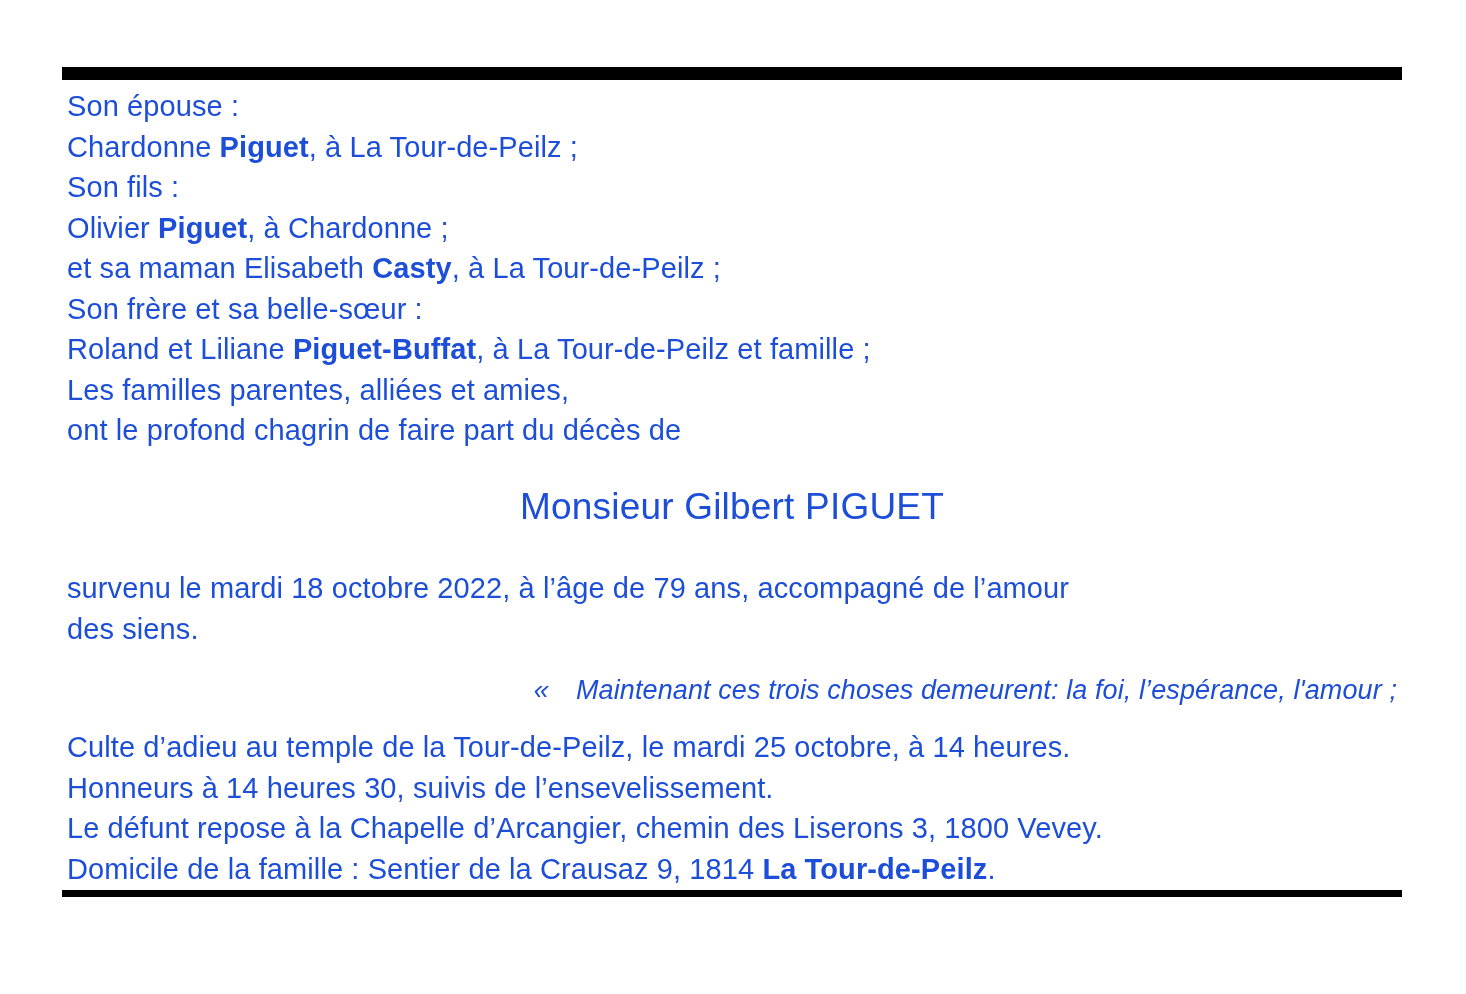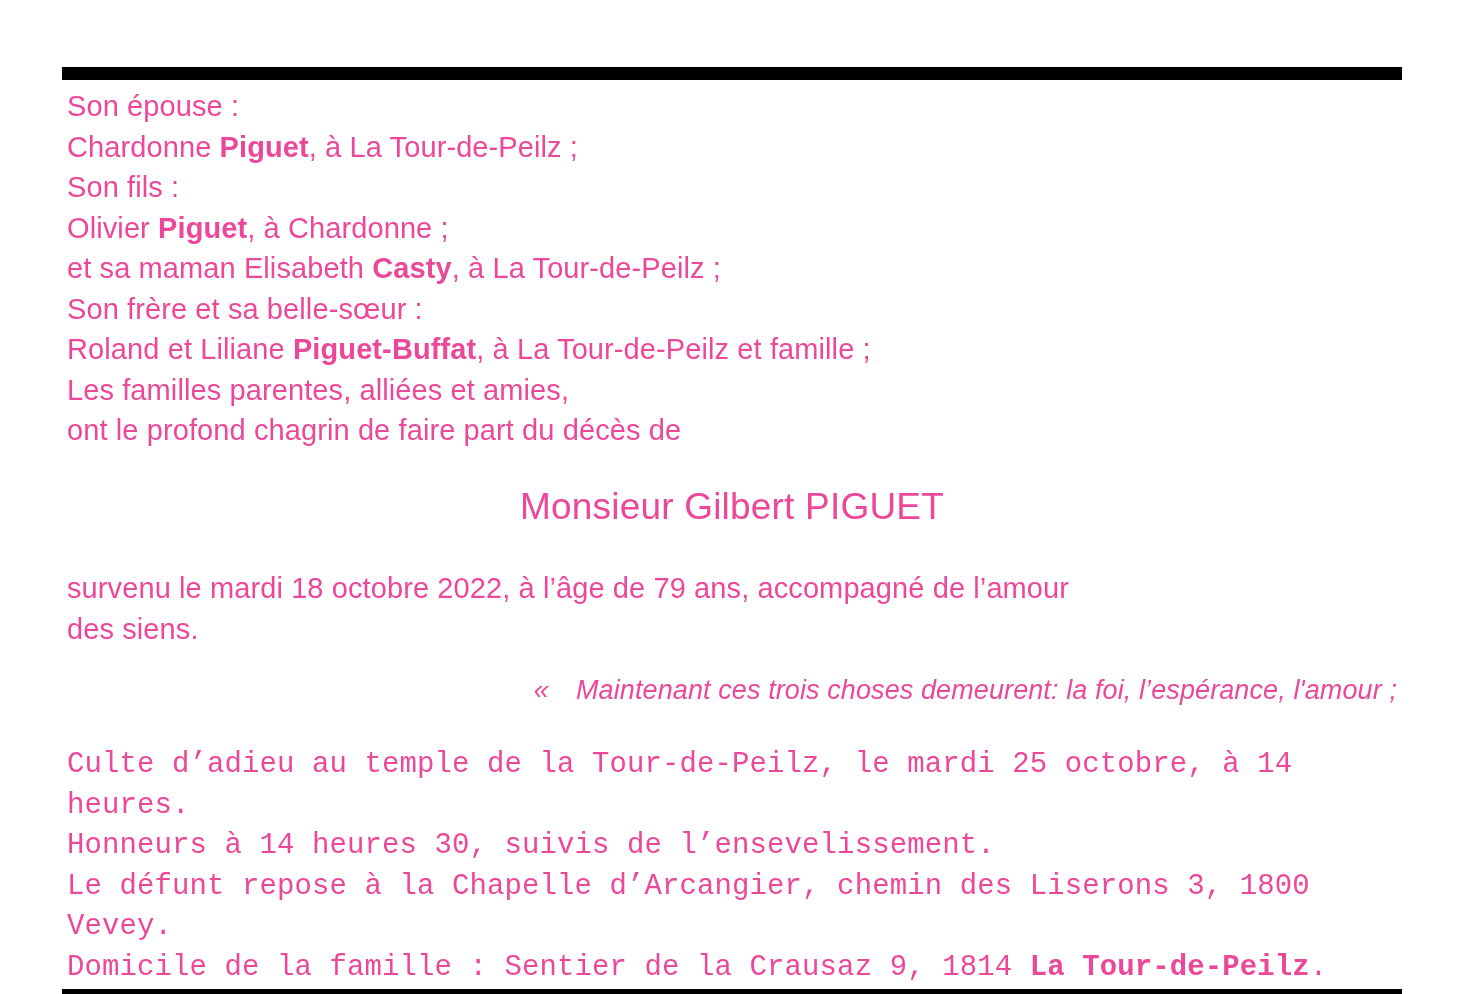--- a/index.html
+++ b/index.html
@@ -5,21 +5,21 @@
   html, body {
     margin: 0;
     padding: 0;
     background: #ffffff;
   }
   .page {
     position: relative;
     width: 1466px;
     height: 994px;
     background: #ffffff;
-    color: #ec4899;
+    color: #1d4ed8;
     font-family: "Liberation Sans", sans-serif;
     overflow: hidden;
   }
   .sheet {
     position: absolute;
     left: 62px;
     top: 0;
     width: 1340px;
   }
   .rule {
@@ -58,22 +58,21 @@
     margin-top: 39.5px;
   }
   .quote {
     margin-top: 22px;
     font-size: 27px;
     line-height: 38px;
     font-style: italic;
     text-align: right;
   }
   .funeral {
-    margin-top: 36px;
-    font-family: Liberation Mono, monospace;
+    margin-top: 18px;
   }
 </style>
 </head>
 <body>
 
 <div class="page">
   <div class="sheet">
 
     <div class="rule rule-top"></div>
 

